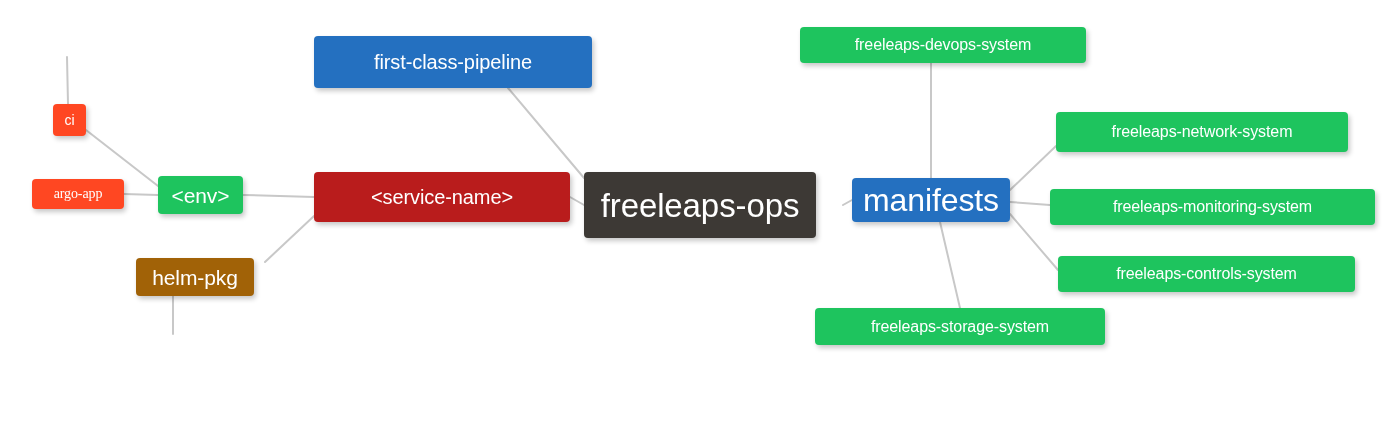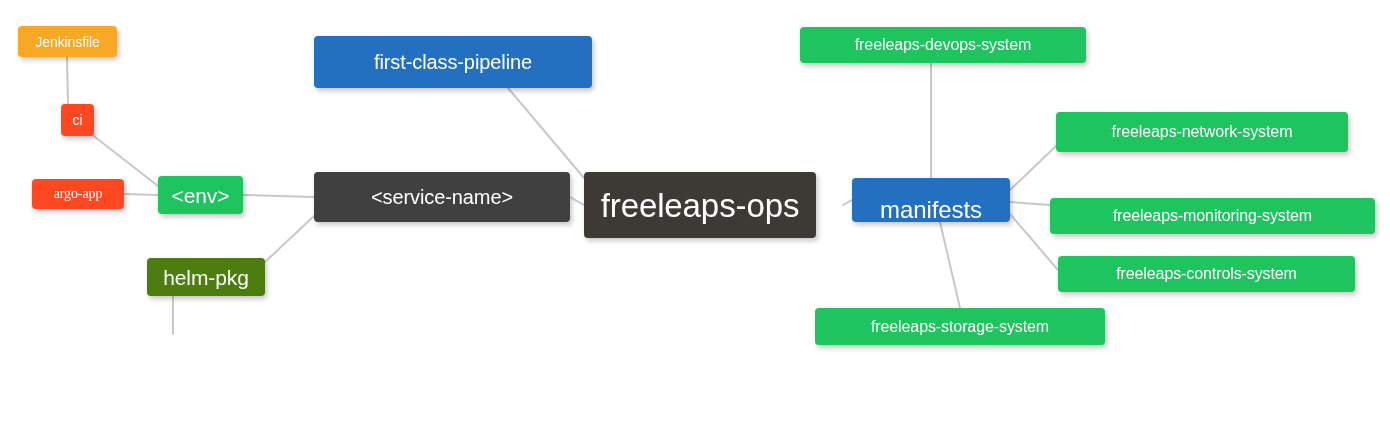--- a/index.html
+++ b/index.html
@@ -49,21 +49,21 @@
   .node .node-label {
     display: block;
     width: 100%;
     text-align: center;
     line-height: 1;
   }
 
   
   .tier-root   { font-size: 33px; padding: 0 14px; }
   .tier-1      { font-size: 20px; padding: 0 16px; justify-content: center; }
-  .tier-2      { font-size: 24px; padding: 0 0; align-items: flex-end; }
+  .tier-2      { font-size: 32px; padding: 0 0; }
   .tier-3      { font-size: 21px; padding: 12px 9px; }
   .tier-4      { font-size: 16px; padding: 0 8px; }
   .tier-5      { font-size: 14px; padding: 0 7px; }
 </style>
 </head>
 <body>
 
 <div id="mindmap">
   <svg id="edge-layer" viewBox="0 0 1390 421" xmlns="http://www.w3.org/2000/svg">
       <path d="M 584 205 L 570 197" fill="none" stroke="#c8c8c8" stroke-width="2" stroke-linecap="round"></path>
@@ -80,48 +80,45 @@
       <path d="M 1010 202 L 1050 205" fill="none" stroke="#c8c8c8" stroke-width="2" stroke-linecap="round"></path>
       <path d="M 1010 214 L 1058 270" fill="none" stroke="#c8c8c8" stroke-width="2" stroke-linecap="round"></path>
       <path d="M 940 222 L 960 308" fill="none" stroke="#c8c8c8" stroke-width="2" stroke-linecap="round"></path>
     </svg>
 <div class="node tier-root" style="left: 584px; top: 172px; width: 232px; height: 66px; background: rgb(61, 57, 53);">
       <span class="node-label">freeleaps-ops</span>
     </div>
     <div class="node tier-1" style="left: 314px; top: 36px; width: 278px; height: 52px; background: rgb(36, 112, 192);">
       <span class="node-label">first-class-pipeline</span>
     </div>
-    <div class="node tier-1" style="left: 314px; top: 172px; width: 256px; height: 50px; background: #404040;">
+    <div class="node tier-1" style="left: 314px; top: 172px; width: 256px; height: 50px; background: #b91c1c;">
       <span class="node-label">&lt;service-name&gt;</span>
     </div>
     <div class="node tier-2" style="left: 852px; top: 178px; width: 158px; height: 44px; background: rgb(36, 112, 192);">
       <span class="node-label">manifests</span>
     </div>
     <div class="node tier-3" style="left: 158px; top: 176px; width: 85px; height: 38px; background: rgb(30, 196, 94);">
       <span class="node-label">&lt;env&gt;</span>
     </div>
-    <div class="node tier-3" style="left: 147px; top: 258px; width: 118px; height: 38px; background: #4d7c0f;">
+    <div class="node tier-3" style="left: 136px; top: 258px; width: 118px; height: 38px; background: #a16207;">
       <span class="node-label">helm-pkg</span>
     </div>
-    <div class="node tier-5" style="left: 61px; top: 104px; width: 33px; height: 32px; background: rgb(255, 71, 34);">
+    <div class="node tier-5" style="left: 53px; top: 104px; width: 33px; height: 32px; background: rgb(255, 71, 34);">
       <span class="node-label">ci</span>
     </div>
     <div class="node tier-5" style="left: 32px; top: 179px; width: 92px; height: 30px; background: rgb(255, 71, 34); font-family: Liberation Serif, serif;">
       <span class="node-label">argo-app</span>
-    </div>
-    <div class="node tier-5" style="left: 18px; top: 26px; width: 99px; height: 31px; background: rgb(249, 168, 37);">
-      <span class="node-label">Jenkinsfile</span>
     </div>
     <div class="node tier-4" style="left: 800px; top: 27px; width: 286px; height: 36px; background: rgb(30, 196, 94); justify-content: center;">
       <span class="node-label">freeleaps-devops-system</span>
     </div>
     <div class="node tier-4" style="left: 1056px; top: 112px; width: 292px; height: 40px; background: rgb(30, 196, 94);">
       <span class="node-label">freeleaps-network-system</span>
     </div>
-    <div class="node tier-4" style="left: 1050px; top: 198px; width: 325px; height: 36px; background: rgb(30, 196, 94);">
+    <div class="node tier-4" style="left: 1050px; top: 189px; width: 325px; height: 36px; background: rgb(30, 196, 94);">
       <span class="node-label">freeleaps-monitoring-system</span>
     </div>
     <div class="node tier-4" style="left: 1058px; top: 256px; width: 297px; height: 36px; background: rgb(30, 196, 94);">
       <span class="node-label">freeleaps-controls-system</span>
     </div>
     <div class="node tier-4" style="left: 815px; top: 308px; width: 290px; height: 37px; background: rgb(30, 196, 94);">
       <span class="node-label">freeleaps-storage-system</span>
     </div>
   </div>
 

